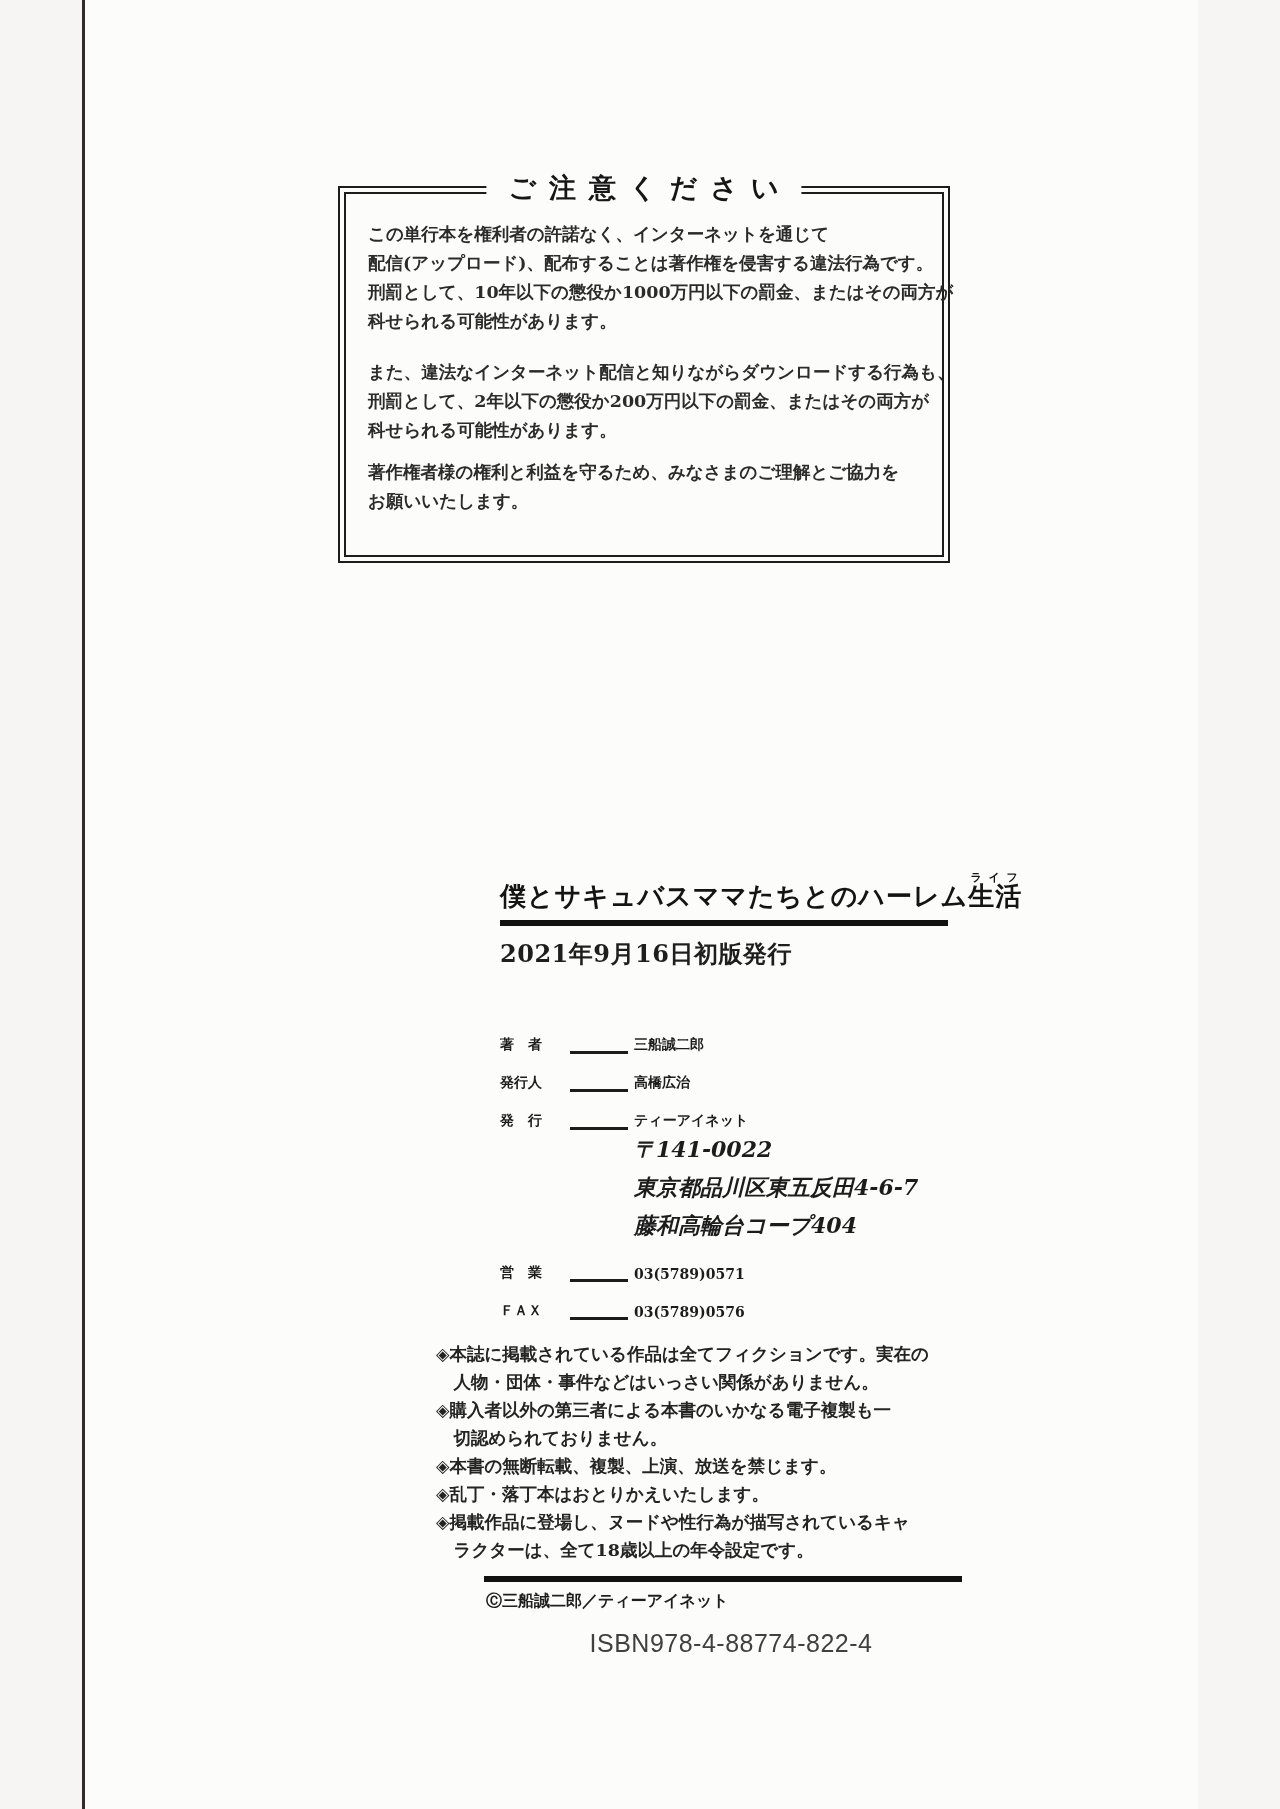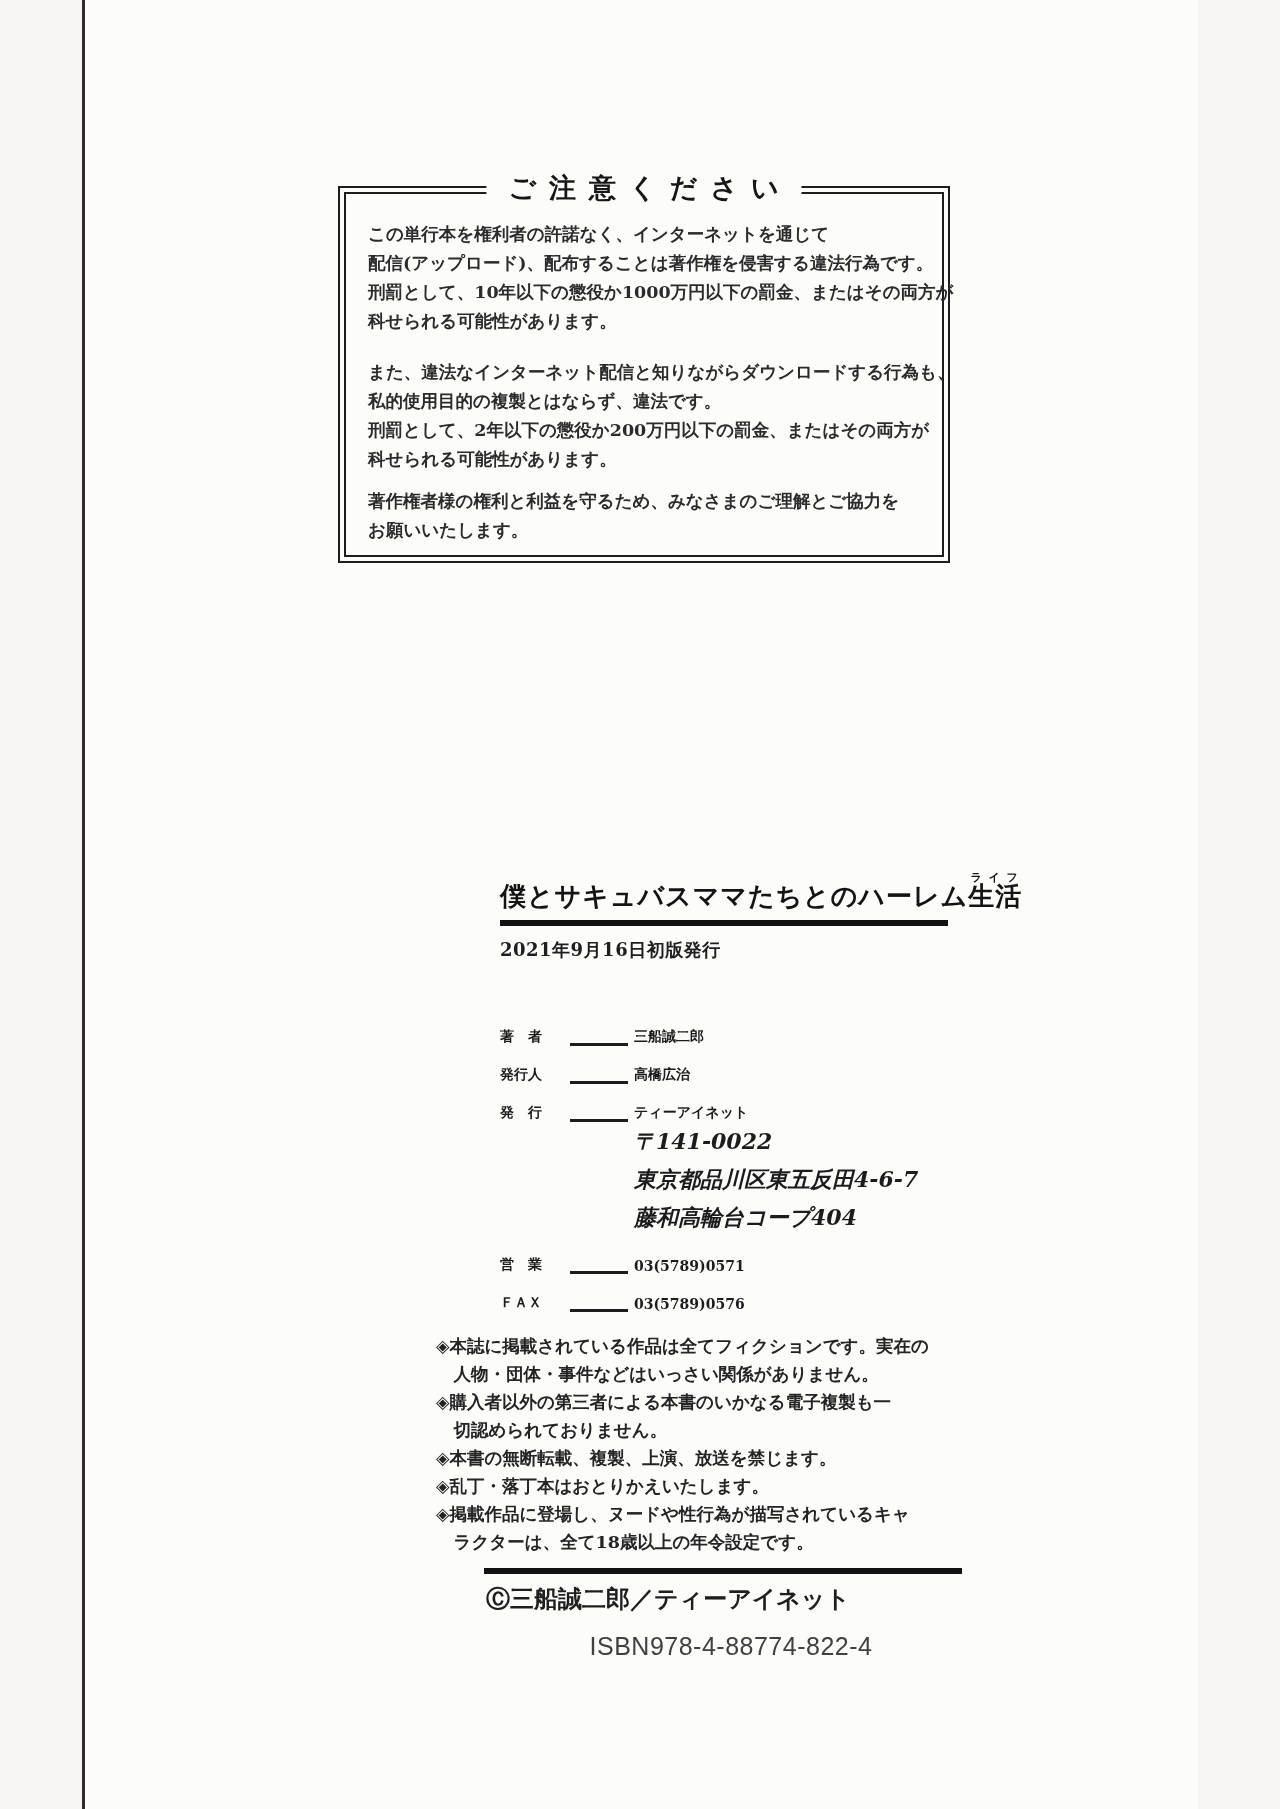--- a/index.html
+++ b/index.html
@@ -86,21 +86,21 @@
     font-weight: 600;
     letter-spacing: 2px;
   }
   .rule {
     height: 6px;
     background: #121212;
   }
   .rule-1 { width: 448px; margin-top: 7px; }
   .edition {
     margin-top: 12px;
-    font-size: 18px;
+    font-size: 24px;
     font-weight: 600;
     color: #1e1e1e;
     letter-spacing: 0.5px;
     white-space: nowrap;
   }
   .rows { margin-top: 46px; }
   .pub-row {
     display: flex;
     align-items: flex-end;
     height: 38px;
@@ -137,21 +137,21 @@
     font-size: 17.5px;
     line-height: 28px;
     font-weight: 600;
     color: #242424;
     white-space: nowrap;
   }
   .rule-2 { width: 478px; margin-left: -16px; margin-top: 12px; }
   .copyright {
     margin-top: 9px;
     margin-left: -14px;
-    font-size: 24px;
+    font-size: 16px;
     font-weight: 600;
     color: #1e1e1e;
     white-space: nowrap;
   }
   .isbn {
     margin-top: 17px;
     width: 462px;
     text-align: center;
     font-family: "Liberation Sans", "DejaVu Sans", sans-serif;
     font-size: 25px;
@@ -171,21 +171,20 @@
     <div class="notice-title">ご注意ください</div>
     <div class="notice-inner">
       <div class="notice-para p1">
         <div class="notice-line">この単行本を権利者の許諾なく、インターネットを通じて</div>
         <div class="notice-line">配信(アップロード)、配布することは著作権を侵害する違法行為です。</div>
         <div class="notice-line">刑罰として、10年以下の懲役か1000万円以下の罰金、またはその両方が</div>
         <div class="notice-line">科せられる可能性があります。</div>
       </div>
       <div class="notice-para p2">
         <div class="notice-line">また、違法なインターネット配信と知りながらダウンロードする行為も、</div>
-        <div class="notice-line">私的使用目的の複製とはならず、違法です。</div>
         <div class="notice-line">刑罰として、2年以下の懲役か200万円以下の罰金、またはその両方が</div>
         <div class="notice-line">科せられる可能性があります。</div>
       </div>
       <div class="notice-para p3">
         <div class="notice-line">著作権者様の権利と利益を守るため、みなさまのご理解とご協力を</div>
         <div class="notice-line">お願いいたします。</div>
       </div>
     </div>
   </div>
 

